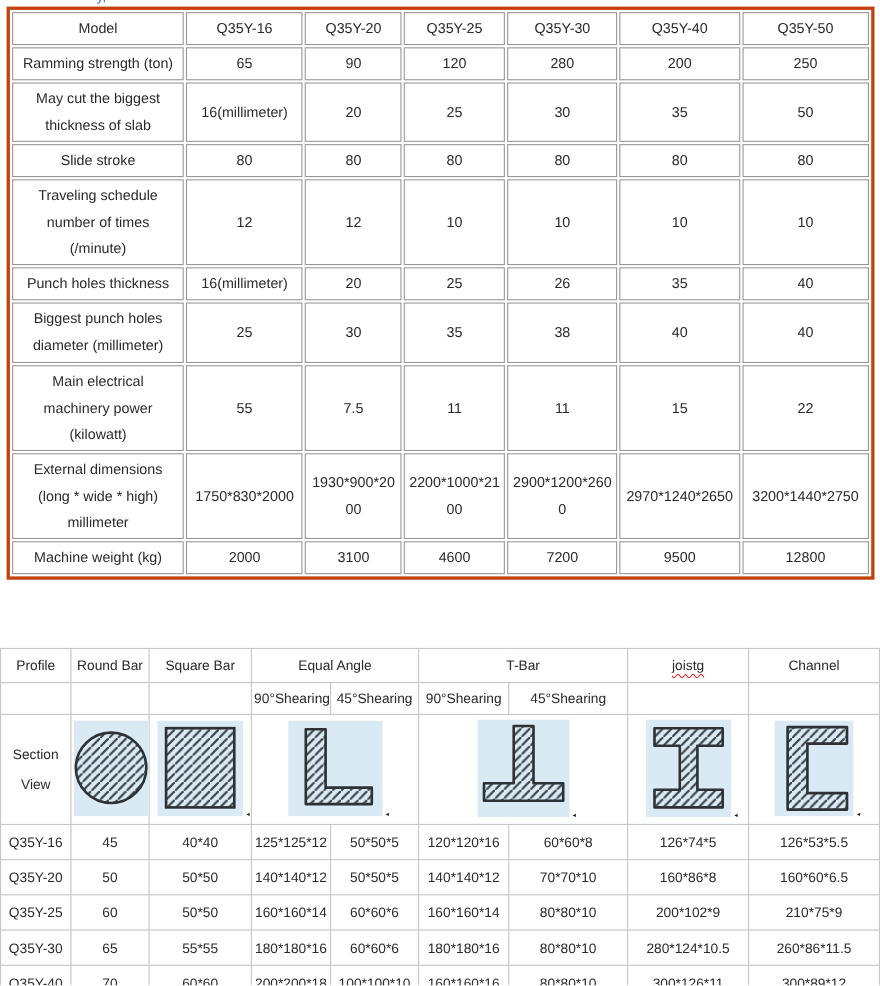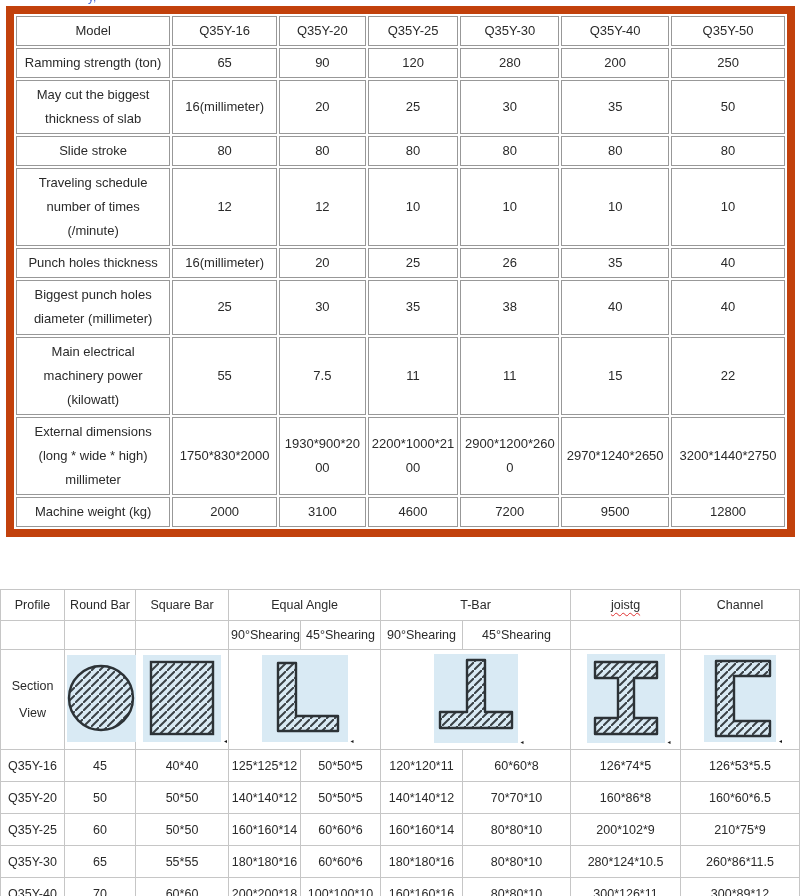--- a/index.html
+++ b/index.html
@@ -4,21 +4,21 @@
 <style>
   html,body{margin:0;padding:0;background:#fff;}
   body{font-family:"Liberation Sans",sans-serif;color:#2a2a2a;}
   .page{position:relative;width:800px;height:896px;overflow:hidden;background:#fff;}
   .top-fragment{position:absolute;top:-9px;left:88px;color:#4a6bd6;font-size:12px;line-height:1;}
 
   
   .spec-table{
     position:absolute;top:6px;left:6px;width:789px;
     table-layout:fixed;border-collapse:separate;border-spacing:2px;
-    border:8px solid #c2410c;background:#fff;
+    border:3px solid #c2410c;background:#fff;
   }
   .spec-table td{
     border:1px solid #989898;background:#fff;
     text-align:center;vertical-align:middle;
     font-size:13px;line-height:1.85;padding:2px 3px;
   }
   .spec-table td.v{word-break:break-all;white-space:pre-line;}
   .spec-table td.label{padding:2px 4px;}
 
   
@@ -252,21 +252,21 @@
         <path d="M12,6 L66,6 L66,21 L30,21 L30,66 L66,66 L66,81 L12,81 Z" fill="url(#h6)" stroke="#2c3236" stroke-width="2.4" stroke-linejoin="round"></path>
       </svg>
     <span class="img-mark">◄</span></span></td>
         </tr>
         <tr>
           <td class="model">Q35Y-16</td>
           <td class="pv">45</td>
           <td class="pv">40*40</td>
           <td class="pv">125*125*12</td>
           <td class="pv">50*50*5</td>
-          <td class="pv">120*120*11</td>
+          <td class="pv">120*120*16</td>
           <td class="pv">60*60*8</td>
           <td class="pv">126*74*5</td>
           <td class="pv">126*53*5.5</td>
         </tr>
         <tr>
           <td class="model">Q35Y-20</td>
           <td class="pv">50</td>
           <td class="pv">50*50</td>
           <td class="pv">140*140*12</td>
           <td class="pv">50*50*5</td>

